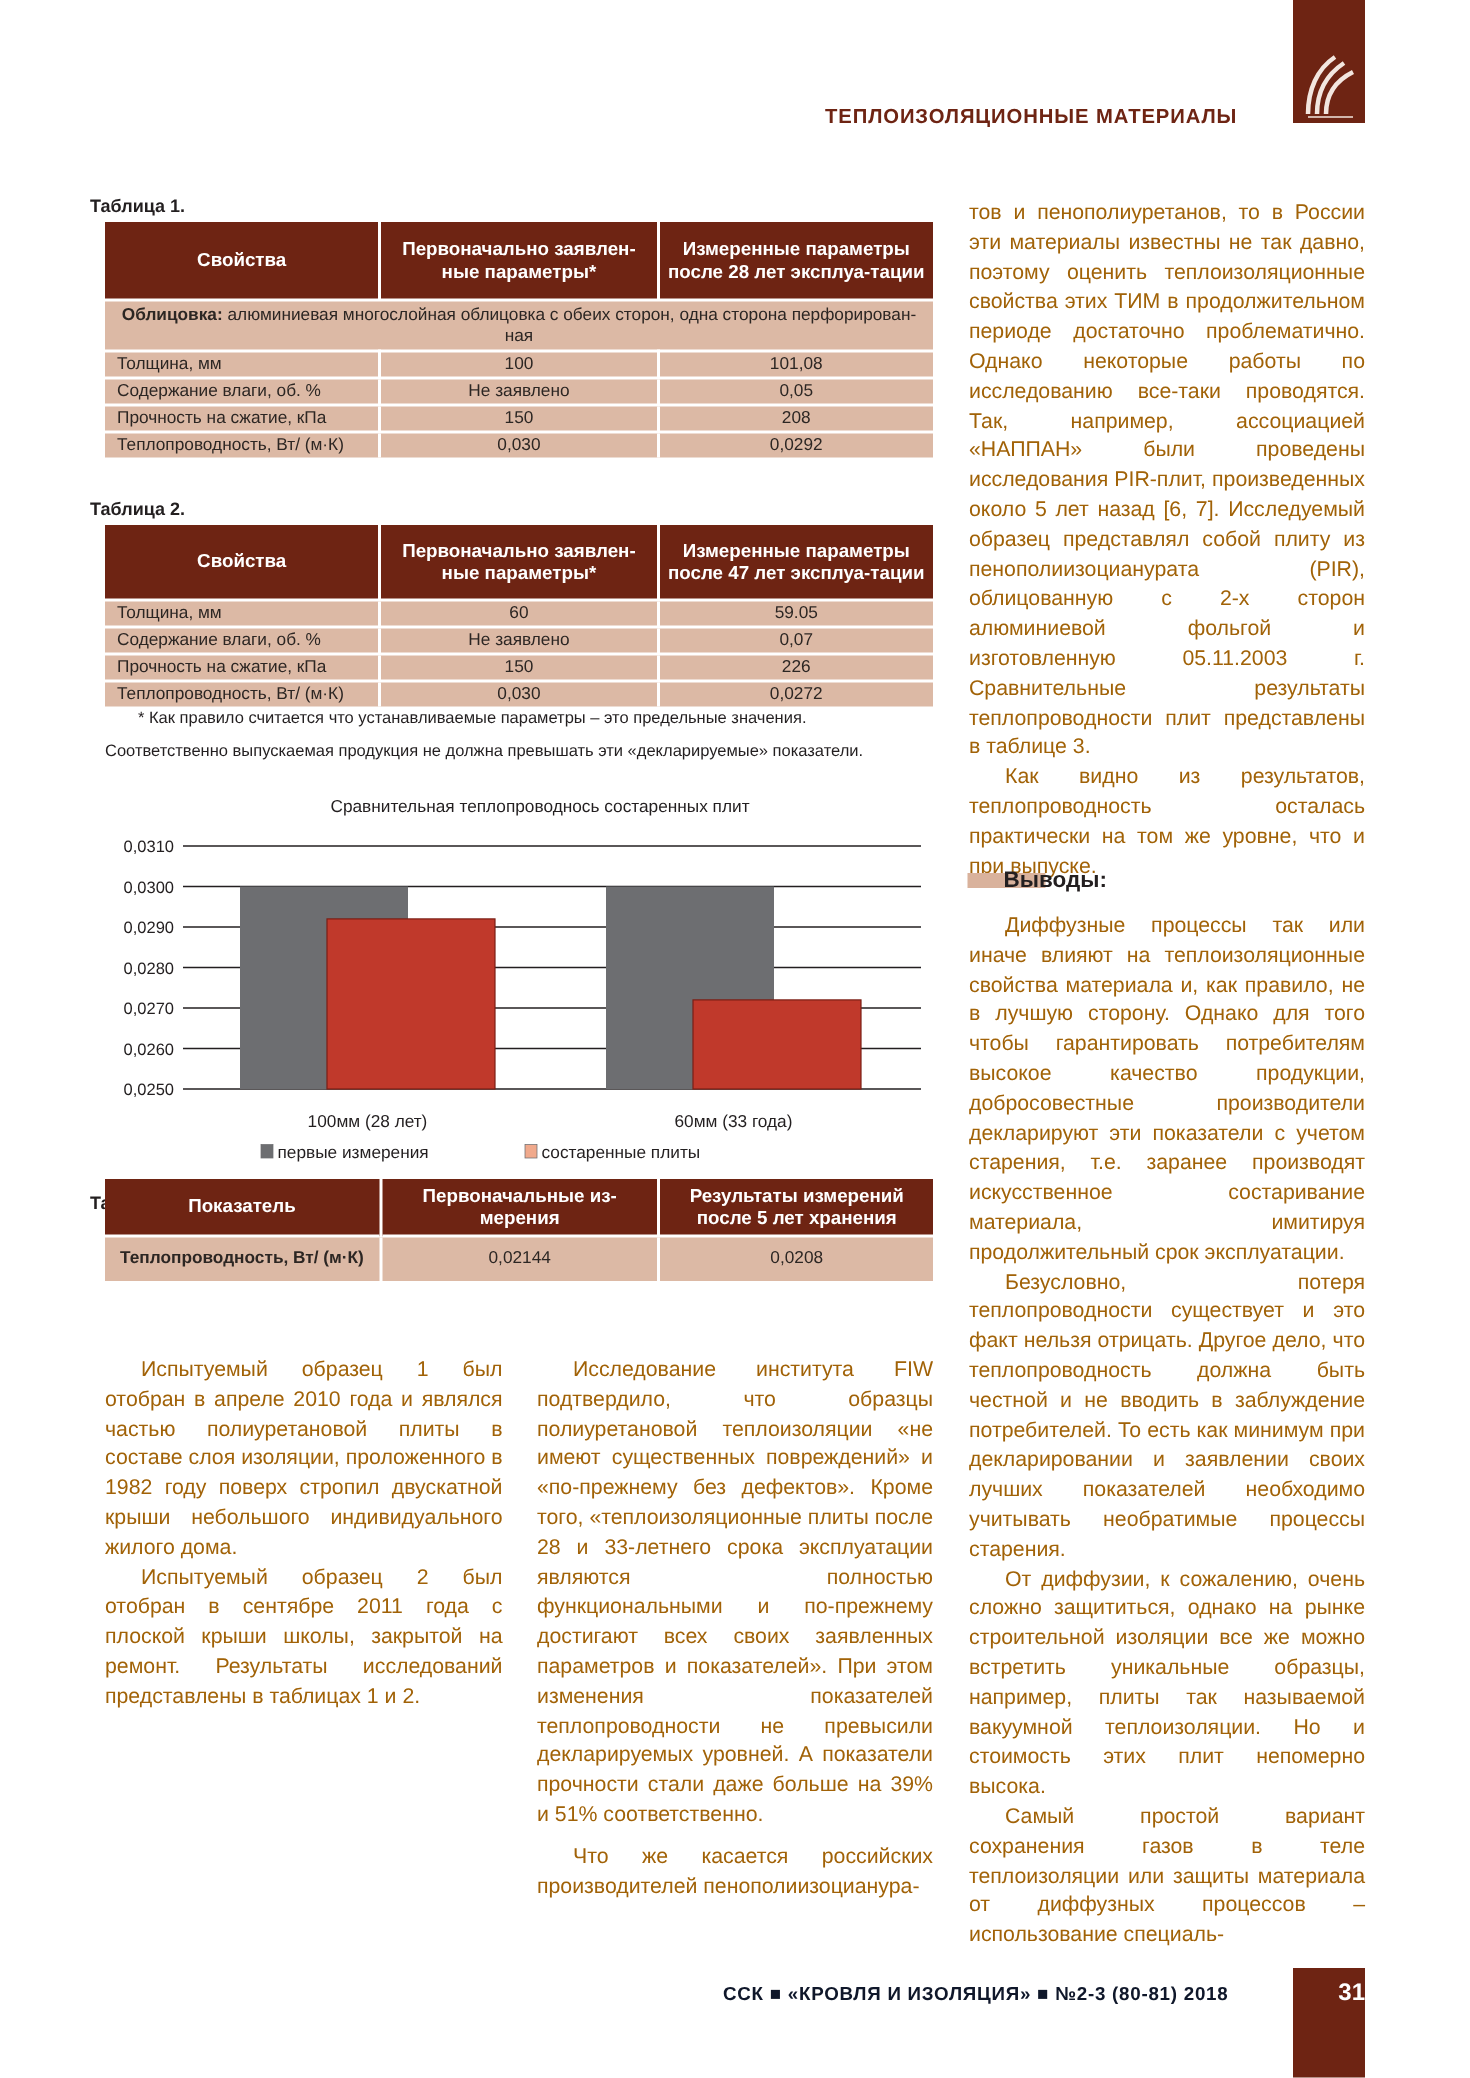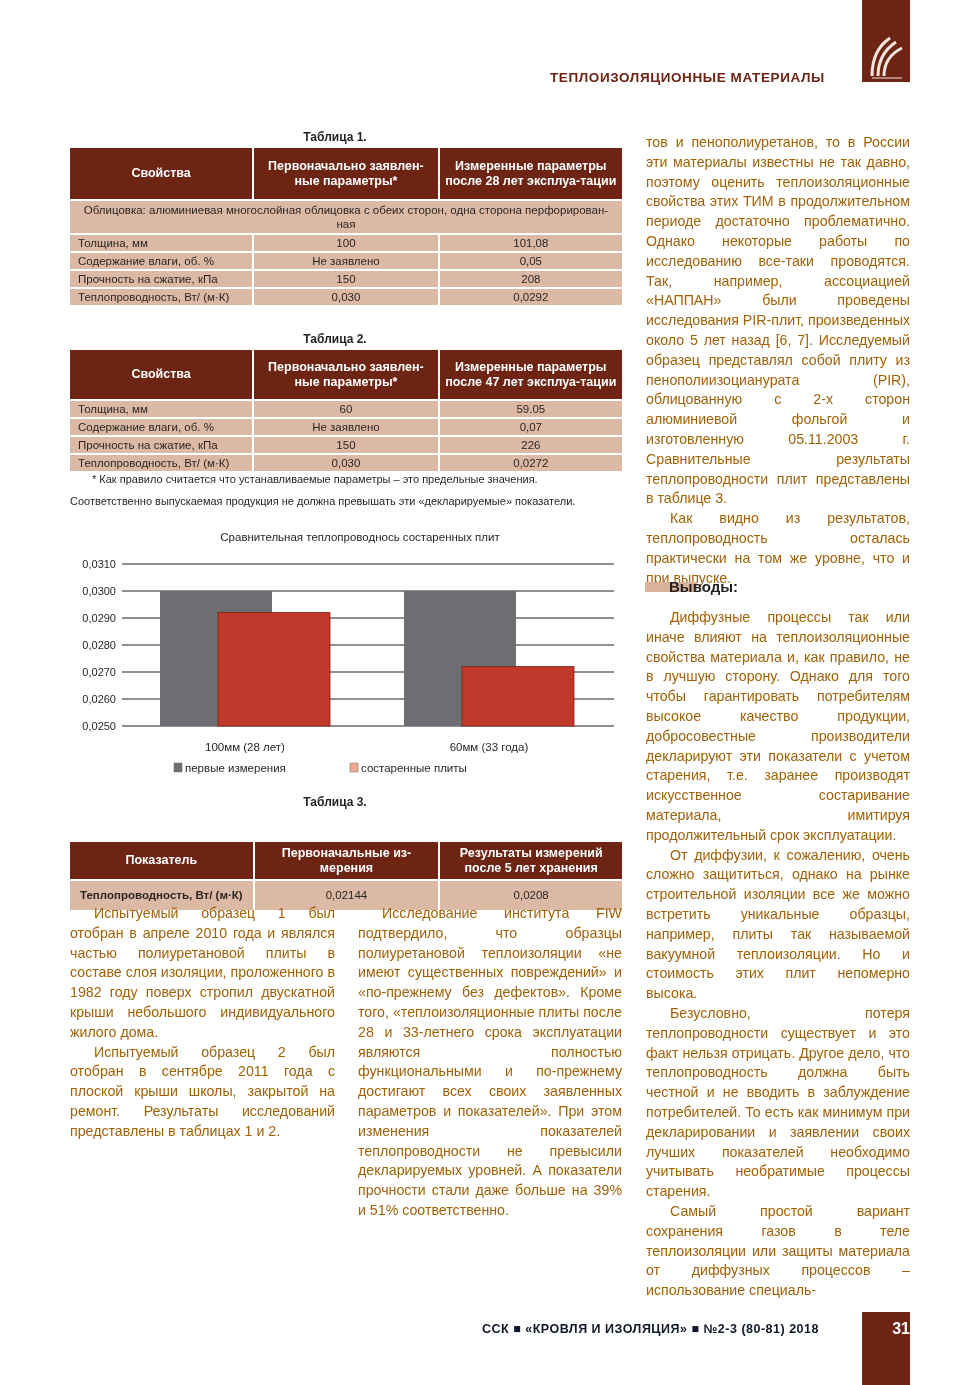--- a/index.html
+++ b/index.html
@@ -6,31 +6,31 @@
   body { width:980px; height:1385px; position:relative; background:#fff; overflow:hidden;
          font-family:"Liberation Sans", sans-serif; color:#231f20; }
   .abs { position:absolute; }
   .brand-tab { left:862px; top:0; width:48px; height:82px; background:#6e2413; }
   .brand-tab svg { position:absolute; left:6px; top:32px; }
   .section-title { left:550px; top:70px; font-weight:bold; font-size:13.5px; letter-spacing:0.6px; color:#6e2413; }
   .page-num { left:862px; top:1312px; width:48px; height:73px; background:#6e2413; color:#fff;
               font-weight:bold; font-size:16px; text-align:right; padding-top:8px; box-sizing:border-box; }
   .footer { left:482px; top:1322px; font-weight:bold; font-size:12.5px; color:#0f172a; letter-spacing:0.5px; }
 
-  .tcap { font-family:"Liberation Sans Narrow","Liberation Sans", sans-serif; font-weight:bold; font-size:12px; text-align:center; width:550px; left:60px; }
+  .tcap { font-family:"Liberation Sans Narrow","Liberation Sans", sans-serif; font-weight:bold; font-size:12px; text-align:left; width:550px; left:60px; }
   table.dt { position:absolute; left:70px; width:552px; border-collapse:collapse; font-size:11.5px; }
   table.dt th { background:#6e2413; color:#fff; font-weight:bold; font-size:12.5px; line-height:15px;
                 padding:2px 4px; border-right:2px solid #fff; text-align:center; }
   table.dt th:last-child { border-right:none; }
   table.dt td { background:#dcb9a5; color:#2c2623; padding:0 8px; border-top:2px solid #fff;
                 border-right:2px solid #fff; height:16px; line-height:15px; text-align:center; }
   table.dt td:first-child { text-align:left; }
   table.dt td:last-child { border-right:none; }
   table.dt td.span { text-align:center; line-height:14px; padding:2px 6px; }
-  table.dt td.span b { font-weight:normal; }
+  table.dt td.span b { font-weight:bold; }
   .c1 { width:178px; } .c2 { width:180px; } .c3 { width:180px; }
 
   .footnote { left:70px; width:552px; font-size:11px; line-height:22px; color:#231f20; }
 
   .col { font-size:14.2px; line-height:19.8px; text-align:justify; color:#a16207; }
   .col p { margin:0; }
   .col p.ind { text-indent:24px; }
   .heading-concl { left:645px; top:578px; font-weight:bold; font-size:15px; }
   .heading-concl .bar { position:absolute; left:0; top:4px; width:52px; height:10px; background:#d9b29c; }
   .heading-concl span.t { position:relative; left:24px; }
@@ -147,21 +147,21 @@
     </g>
   <g id="ch-legend">
       <rect x="112" y="239" width="8" height="9" fill="#6d6e71" stroke="#6d6e71" stroke-width="0.5"></rect>
       <text x="123" y="248" font-size="11.5">первые измерения</text>
       <rect x="288" y="239" width="8" height="9" fill="#f0a98c" stroke="#6d6e71" stroke-width="0.5"></rect>
       <text x="299" y="248" font-size="11.5">состаренные плиты</text>
     </g>
 </svg>
 
 <div class="abs tcap" style="top:795px;">Таблица 3.</div>
-<table class="dt" style="top:842px;padding-left:43px;">
+<table class="dt" style="top:786px;padding-left:43px;">
   <tbody>
       <tr style="height:38px;">
     <th class="c1">Показатель</th>
     <th class="c2">Первоначальные из-мерения</th>
     <th class="c3">Результаты измерений после 5 лет хранения</th>
   </tr>
   <tr style="height:30px;">
     <td style="text-align:center; font-weight:bold;">Теплопроводность, Вт/ (м·К)</td>
     <td>0,02144</td>
     <td>0,0208</td>
@@ -169,31 +169,32 @@
 </tbody>
   </table>
 
 <div class="abs col" style="left:70px; top:904px; width:265px;">
   <p class="ind">Испытуемый образец 1 был отобран в апреле 2010 года и являлся частью полиуретановой плиты в составе слоя изоляции, проложенного в 1982 году поверх стропил двускатной крыши небольшого индивидуального жилого дома.</p>
   <p class="ind">Испытуемый образец 2 был отобран в сентябре 2011 года с плоской крыши школы, закрытой на ремонт. Результаты исследований представлены в таблицах 1 и 2.</p>
 </div>
 
 <div class="abs col" style="left:358px; top:904px; width:264px;">
   <p class="ind">Исследование института FIW подтвердило, что образцы полиуретановой теплоизоляции «не имеют существенных повреждений» и «по-прежнему без дефектов». Кроме того, «теплоизоляционные плиты после 28 и 33-летнего срока эксплуатации являются полностью функциональными и по-прежнему достигают всех своих заявленных параметров и показателей». При этом изменения показателей теплопроводности не превысили декларируемых уровней. А показатели прочности стали даже больше на 39% и 51% соответственно.</p>
+  <p class="ind" style="margin-top:8px;">Что же касается российских производителей пенополиизоцианура-</p>
 </div>
 
 <div class="abs col" style="left:646px; top:133px; width:264px;">
   <p>тов и пенополиуретанов, то в России эти материалы известны не так давно, поэтому оценить теплоизоляционные свойства этих ТИМ в продолжительном периоде достаточно проблематично. Однако некоторые работы по исследованию все-таки проводятся. Так, например, ассоциацией «НАППАН» были проведены исследования PIR-плит, произведенных около 5 лет назад [6, 7]. Исследуемый образец представлял собой плиту из пенополиизоцианурата (PIR), облицованную с 2-х сторон алюминиевой фольгой и изготовленную 05.11.2003 г. Сравнительные результаты теплопроводности плит представлены в таблице 3.</p>
   <p class="ind">Как видно из результатов, теплопроводность осталась практически на том же уровне, что и при выпуске.</p>
 </div>
 <div class="abs heading-concl">
   <div class="bar"></div>
   <span class="t">Выводы:</span>
 </div>
 <div class="abs col" style="left:646px; top:608px; width:264px;">
   <p class="ind">Диффузные процессы так или иначе влияют на теплоизоляционные свойства материала и, как правило, не в лучшую сторону. Однако для того чтобы гарантировать потребителям высокое качество продукции, добросовестные производители декларируют эти показатели с учетом старения, т.е. заранее производят искусственное состаривание материала, имитируя продолжительный срок эксплуатации.</p>
+  <p class="ind">Безусловно, потеря теплопроводности существует и это факт нельзя отрицать. Другое дело, что теплопроводность должна быть честной и не вводить в заблуждение потребителей. То есть как минимум при декларировании и заявлении своих лучших показателей необходимо учитывать необратимые процессы старения.</p>
   <p class="ind">От диффузии, к сожалению, очень сложно защититься, однако на рынке строительной изоляции все же можно встретить уникальные образцы, например, плиты так называемой вакуумной теплоизоляции. Но и стоимость этих плит непомерно высока.</p>
-  <p class="ind">Безусловно, потеря теплопроводности существует и это факт нельзя отрицать. Другое дело, что теплопроводность должна быть честной и не вводить в заблуждение потребителей. То есть как минимум при декларировании и заявлении своих лучших показателей необходимо учитывать необратимые процессы старения.</p>
   <p class="ind">Самый простой вариант сохранения газов в теле теплоизоляции или защиты материала от диффузных процессов – использование специаль-</p>
 </div>
 
 <div class="abs footer">ССК ■ «КРОВЛЯ И ИЗОЛЯЦИЯ» ■ №2-3 (80-81) 2018</div>
 <div class="abs page-num">31</div>
 
 </body></html>

